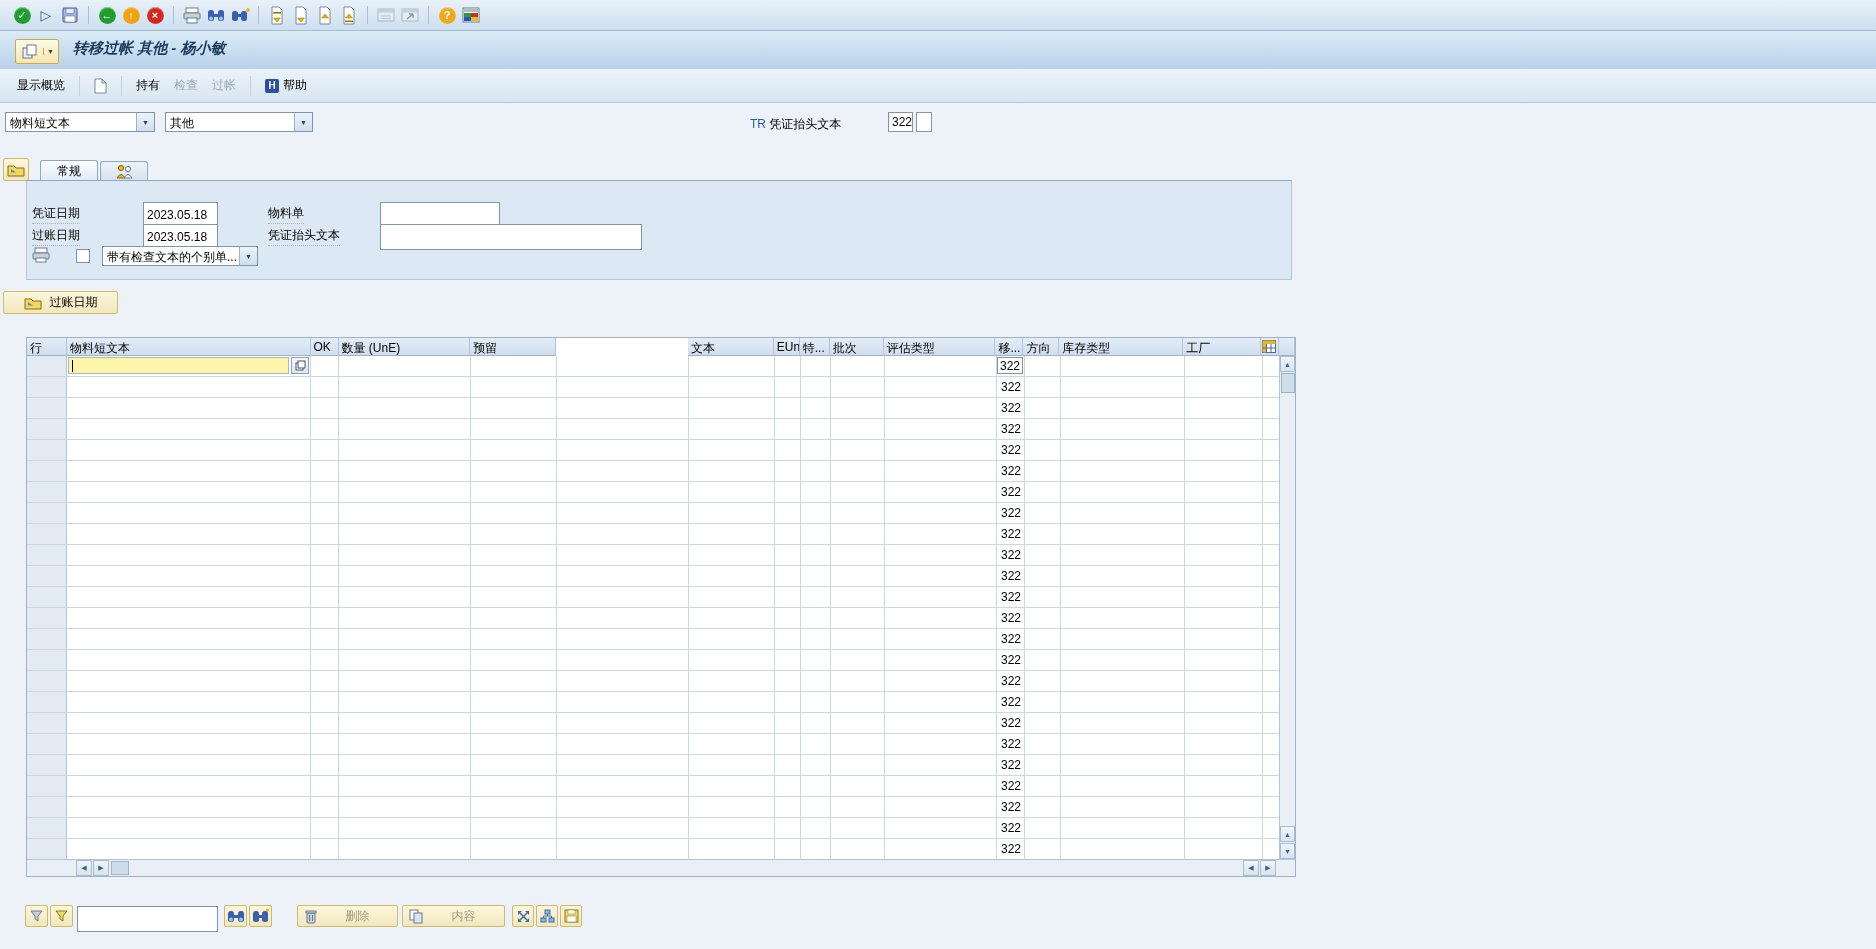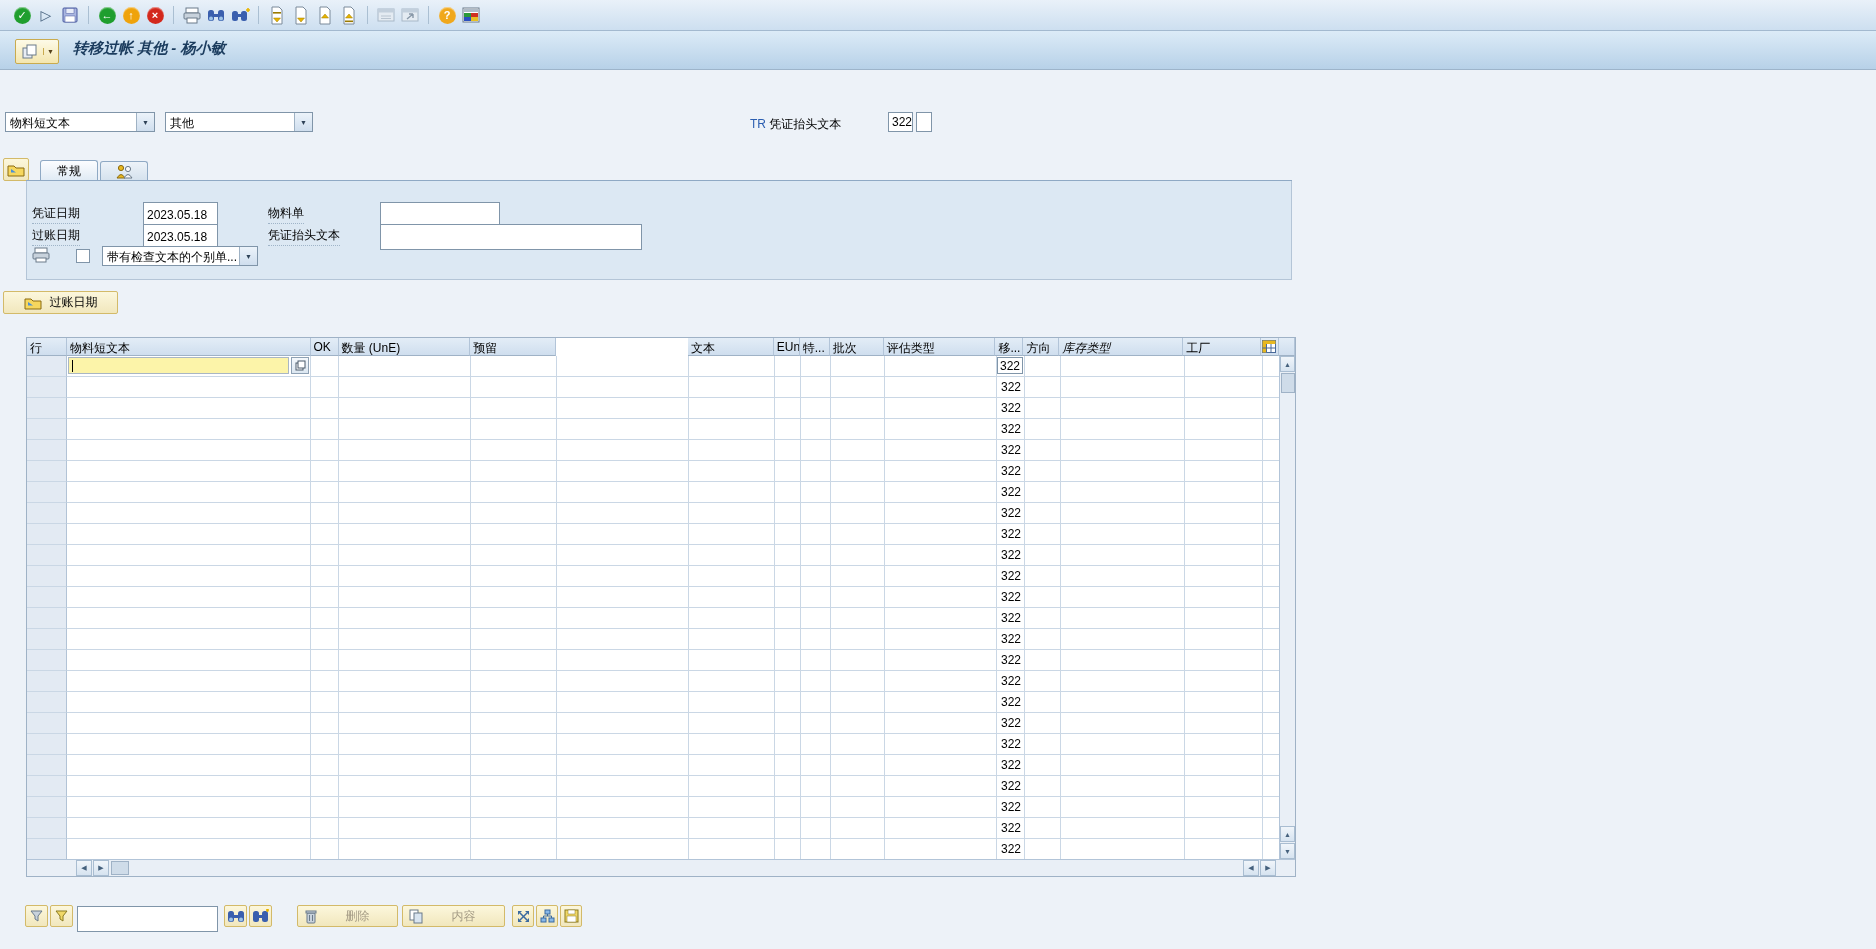--- a/index.html
+++ b/index.html
@@ -192,20 +192,39 @@
         <svg width="16" height="15">
             <rect x="1" y="4" width="9" height="10" fill="#e9edf4" stroke="#6a7a8a"></rect>
             <rect x="5" y="1" width="9" height="10" fill="#fff" stroke="#6a7a8a"></rect>
           </svg>
       </span>
       <span class="seg2">▼</span>
     </div>
     <div class="abs title-text">转移过帐 其他 - 杨小敏</div>
   </div>
 
+  <div class="abs appbar">
+    <span class="abtn">显示概览</span>
+    <span class="asep"></span>
+    <span class="abtn">
+      <svg width="13" height="16">
+          <path d="M1 1 h7 l4 4 v10 h-11 z" fill="#fff" stroke="#7a8a9a"></path>
+          <path d="M8 1 l4 4 h-4 z" fill="#d8e2ec" stroke="#7a8a9a"></path>
+        </svg>
+    </span>
+    <span class="asep"></span>
+    <span class="abtn">持有</span>
+    <span class="abtn disabled">检查</span>
+    <span class="abtn disabled">过帐</span>
+    <span class="asep"></span>
+    <span class="abtn">
+      <span class="helpblk">H</span>
+      <span>帮助</span>
+    </span>
+  </div>
 
   <div class="abs dropdown" style="left:5px;top:112px;width:150px;">
     <span class="dd-text">物料短文本</span>
     <span class="dd-btn">▼</span>
   </div>
   <div class="abs dropdown" style="left:165px;top:112px;width:148px;">
     <span class="dd-text">其他</span>
     <span class="dd-btn">▼</span>
   </div>
   <div class="abs" style="left:750px;top:116px;white-space:nowrap;">
@@ -272,21 +291,21 @@
         <div class="hcell" style="width: 132px;">数量 (UnE)</div>
         <div class="hcell" style="width: 86px;">预留</div>
         <div class="hcell" style="width: 132px; margin-top: 28px;">库存地点</div>
         <div class="hcell" style="width: 86px;">文本</div>
         <div class="hcell" style="width: 26px;">EUn</div>
         <div class="hcell" style="width: 30px;">特...</div>
         <div class="hcell" style="width: 54px;">批次</div>
         <div class="hcell" style="width: 112px;">评估类型</div>
         <div class="hcell" style="width: 28px;">移...</div>
         <div class="hcell" style="width: 36px;">方向</div>
-        <div class="hcell" style="width: 124px; font-style: italic;">库存类型</div>
+        <div class="hcell" style="width: 124px;">库存类型</div>
         <div class="hcell" style="width: 78px;">工厂</div>
         <div class="hcell" style="width: 18px; padding: 2px 1px;"><svg width="14" height="13">
             <rect x="0.5" y="0.5" width="13" height="12" fill="#fff" stroke="#4a6a9a"></rect>
             <rect x="0.5" y="0.5" width="13" height="3.5" fill="#e8b820"></rect>
             <rect x="0.5" y="4" width="4" height="8.5" fill="#e8b820"></rect>
             <line x1="4.5" y1="4" x2="4.5" y2="12.5" stroke="#4a6a9a"></line>
             <line x1="9" y1="4" x2="9" y2="12.5" stroke="#4a6a9a"></line>
             <line x1="0.5" y1="8" x2="13.5" y2="8" stroke="#4a6a9a"></line>
           </svg></div>
         <div class="hcell" style="width: 16px;"></div>

